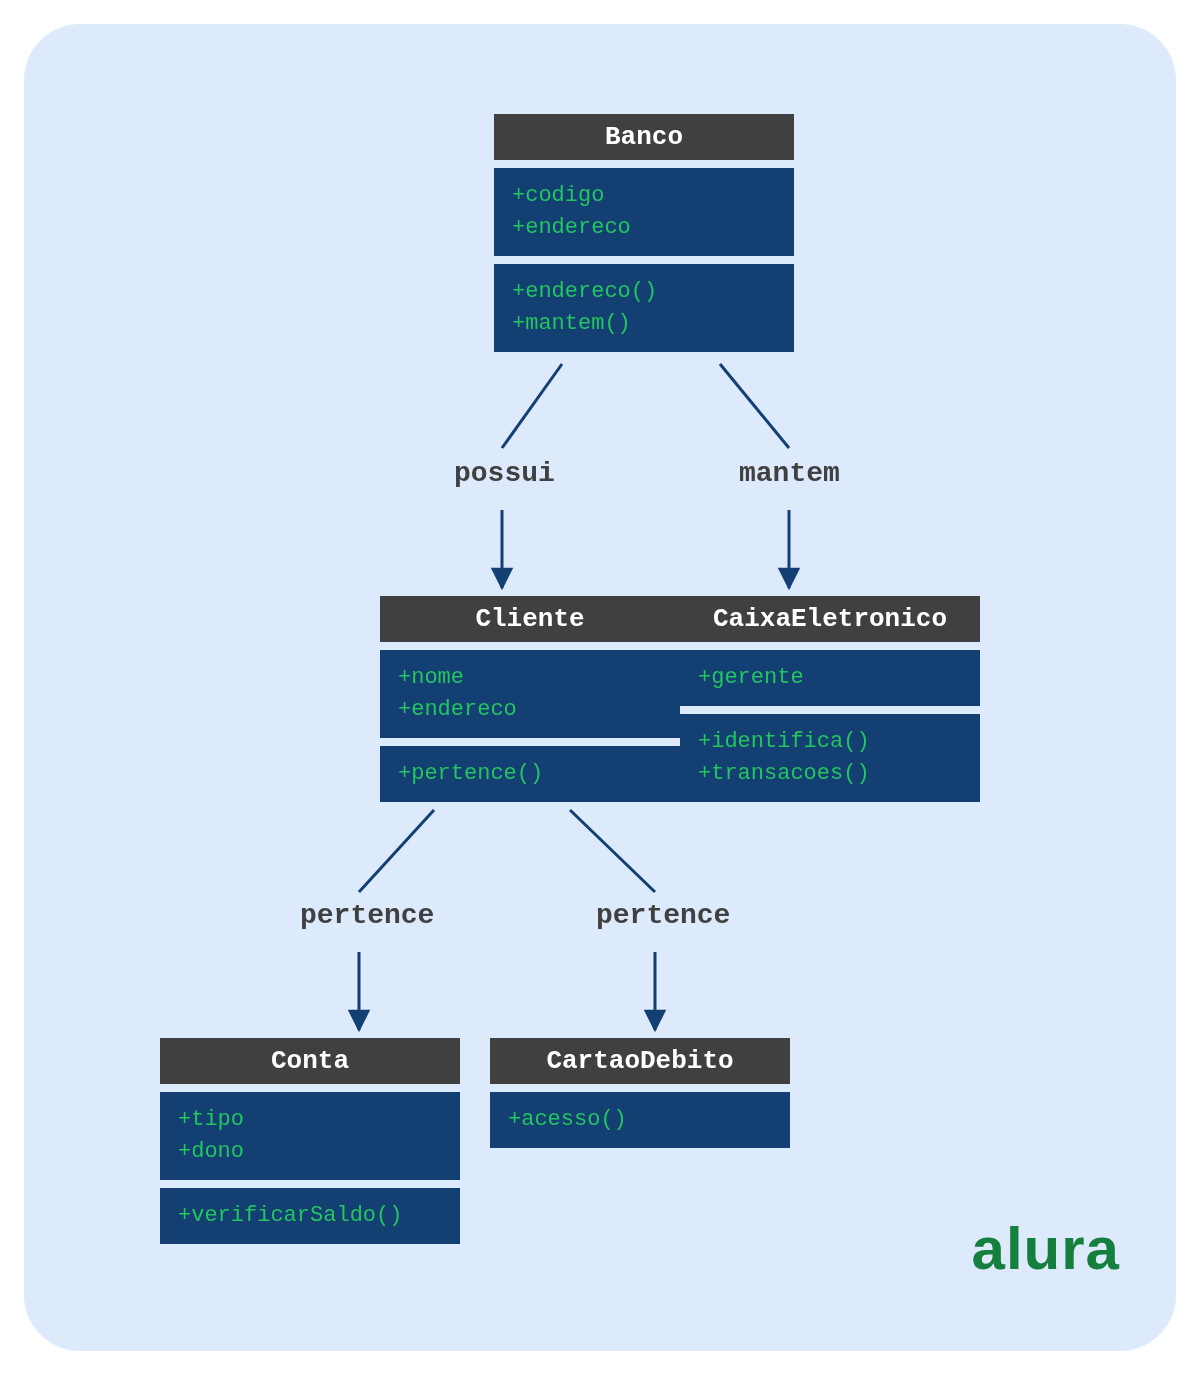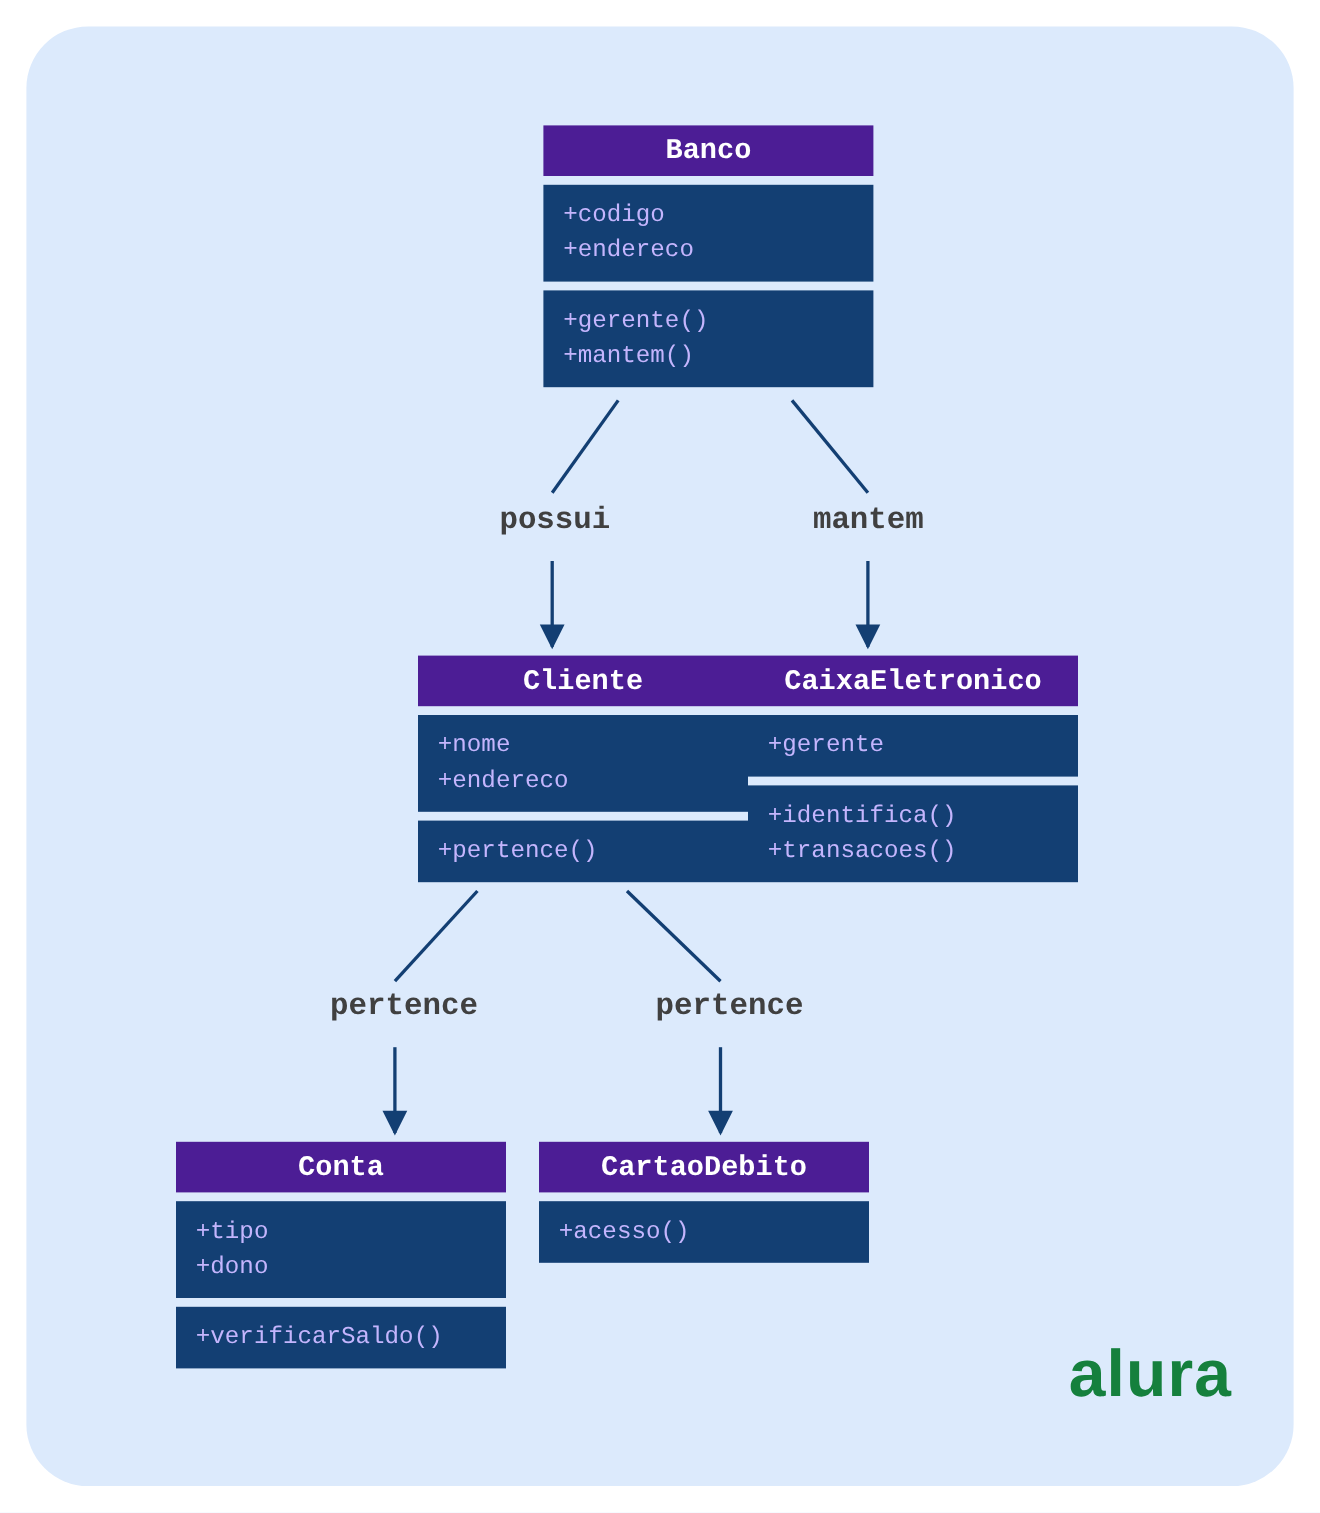--- a/index.html
+++ b/index.html
@@ -23,31 +23,31 @@
     left: 0; top: 0;
     width: 1152px;
     height: 1327px;
     pointer-events: none;
   }
   .box {
     position: absolute;
     width: 300px;
   }
   .box .head {
-    background: #4c1d95;
+    background: #404040;
     color: #fff;
     text-align: center;
     font-weight: 700;
     font-size: 26px;
     line-height: 46px;
     height: 46px;
   }
   .box .sect {
     background: #133f73;
-    color: #c4b5fd;
+    color: #22c55e;
     font-size: 22px;
     line-height: 32px;
     padding: 12px 18px;
     margin-top: 8px;
   }
   .box .sect .line {
     white-space: nowrap;
   }
   .rel-label {
     position: absolute;
@@ -99,21 +99,21 @@
   <div class="rel-label" style="left:276px; top:876px;">pertence</div>
   <div class="rel-label" style="left:572px; top:876px;">pertence</div>
 
   <div class="box" style="left:470px; top:90px;">
     <div class="head">Banco</div>
     <div class="sect">
       <div class="line">+codigo</div>
       <div class="line">+endereco</div>
     </div>
     <div class="sect">
-      <div class="line">+gerente()</div>
+      <div class="line">+endereco()</div>
       <div class="line">+mantem()</div>
     </div>
   </div>
 
   <div class="box" style="left:328px; top:572px;padding-left:28px;">
     <div class="head">Cliente</div>
     <div class="sect">
       <div class="line">+nome</div>
       <div class="line">+endereco</div>
     </div>

